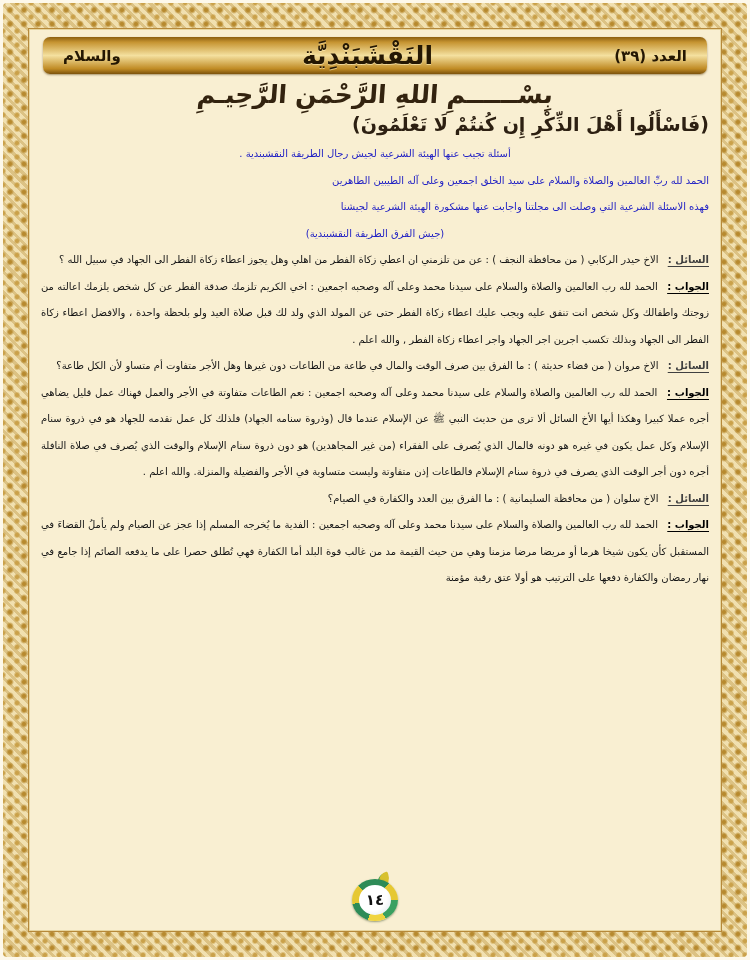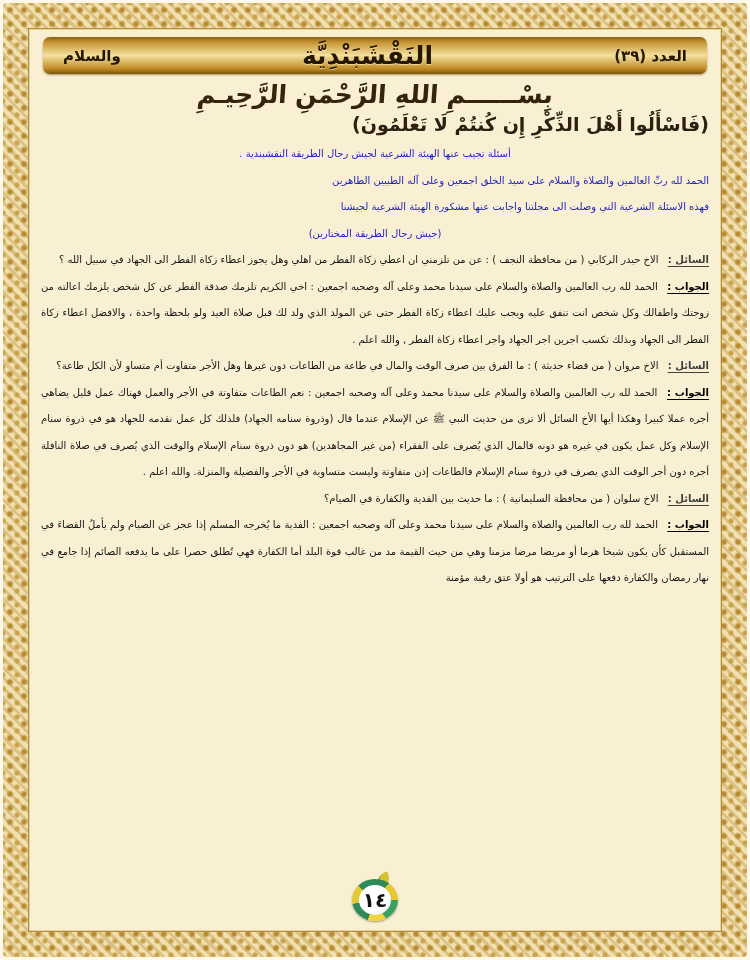--- a/index.html
+++ b/index.html
@@ -89,21 +89,21 @@
     position:absolute; top:-6px; right:8px; width:12px; height:14px;
     background:#d8c12e; border-radius:80% 10% 80% 10%;
     transform:rotate(-20deg);
     box-shadow:-2px 1px 0 #3aa060;
   }
   .medallion-inner {
     position:absolute; inset:6px 7px;
     background:radial-gradient(circle at 40% 35%, #ffffff 55%, #d8e4ea 100%);
     border-radius:50%;
     display:flex; align-items:center; justify-content:center;
-    font-size:20px; font-weight:bold; color:#111;
+    font-size:15px; font-weight:bold; color:#111;
   }
 </style>
 </head>
 <body>
 
 <div class="page">
   <div class="frame"></div>
 
   <div class="content">
 
@@ -113,21 +113,21 @@
       <span class="header-side">والسلام</span>
     </div>
 
     <div class="basmala">بِسْــــــمِ اللهِ الرَّحْمَنِ الرَّحِيـمِ</div>
     <div class="verse">(فَاسْأَلُوا أَهْلَ الذِّكْرِ إِن كُنتُمْ لَا تَعْلَمُونَ)</div>
 
     <div class="intro-wrap">
       <p class="blue center">أسئلة تجيب عنها الهيئة الشرعية لجيش رجال الطريقة النقشبندية .</p>
       <p class="blue just">الحمد لله ربِّ العالمين والصلاة والسلام على سيد الخلق اجمعين وعلى آله الطيبين الطاهرين</p>
       <p class="blue just">فهذه الاسئلة الشرعية التي وصلت الى مجلتنا واجابت عنها مشكورة الهيئة الشرعية لجيشنا</p>
-      <p class="blue center">(جيش رجال الطريقة المختارين)</p>
+      <p class="blue center">(جيش الفرق الطريقة النقشبندية)</p>
     </div>
 
     <p class="qa">
       <span class="lbl q">السائل :</span>
       <span>الاخ حيدر الركابي ( من محافظة النجف ) : عن من تلزمني ان اعطي زكاة الفطر من اهلي وهل يجوز اعطاء زكاة الفطر الى الجهاد في سبيل الله ؟</span>
     </p>
     <p class="qa">
       <span class="lbl a">الجواب :</span>
       <span>الحمد لله رب العالمين والصلاة والسلام على سيدنا محمد وعلى آله وصحبه اجمعين : اخي الكريم تلزمك صدقة الفطر عن كل شخص يلزمك اعالته من زوجتك واطفالك وكل شخص انت تنفق عليه ويجب عليك اعطاء زكاة الفطر حتى عن المولد الذي ولد لك قبل صلاة العيد ولو بلحظة واحدة ، والافضل اعطاء زكاة الفطر الى الجهاد وبذلك تكسب اجرين اجر الجهاد واجر اعطاء زكاة الفطر , والله اعلم .</span>
     </p>
@@ -136,21 +136,21 @@
       <span class="lbl q">السائل :</span>
       <span>الاخ مروان ( من قضاء حديثة ) : ما الفرق بين صرف الوقت والمال في طاعة من الطاعات دون غيرها وهل الأجر متفاوت أم متساو لأن الكل طاعة؟</span>
     </p>
     <p class="qa">
       <span class="lbl a">الجواب :</span>
       <span>الحمد لله رب العالمين والصلاة والسلام على سيدنا محمد وعلى آله وصحبه اجمعين : نعم الطاعات متفاوتة في الأجر والعمل فهناك عمل قليل يضاهي أجره عملا كبيرا وهكذا أيها الأخ السائل ألا ترى من حديث النبي ﷺ عن الإسلام عندما قال (وذروة سنامه الجهاد) فلذلك كل عمل نقدمه للجهاد هو في ذروة سنام الإسلام وكل عمل يكون في غيره هو دونه فالمال الذي يُصرف على الفقراء (من غير المجاهدين) هو دون ذروة سنام الإسلام والوقت الذي يُصرف في صلاة النافلة أجره دون أجر الوقت الذي يصرف في ذروة سنام الإسلام فالطاعات إذن متفاوتة وليست متساوية في الأجر والفضيلة والمنزلة. والله اعلم .</span>
     </p>
 
     <p class="qa">
       <span class="lbl q">السائل :</span>
-      <span>الاخ سلوان ( من محافظة السليمانية ) : ما حديث بين الفدية والكفارة في الصيام؟</span>
+      <span>الاخ سلوان ( من محافظة السليمانية ) : ما الفرق بين العدد والكفارة في الصيام؟</span>
     </p>
     <p class="qa">
       <span class="lbl a">الجواب :</span>
       <span>الحمد لله رب العالمين والصلاة والسلام على سيدنا محمد وعلى آله وصحبه اجمعين : الفدية ما يُخرجه المسلم إذا عجز عن الصيام ولم يأملُ القضاءَ في المستقبل كأن يكون شيخا هرما أو مريضا مرضا مزمنا وهي من حيث القيمة مد من غالب قوة البلد أما الكفارة فهي تُطلق حصرا على ما يدفعه الصائم إذا جامع في نهار رمضان والكفارة دفعها على الترتيب هو أولا عتق رقبة مؤمنة</span>
     </p>
 
     <div class="medallion">
       <div class="medallion-leaf"></div>
       <div class="medallion-ring"></div>
       <div class="medallion-inner">١٤</div>

